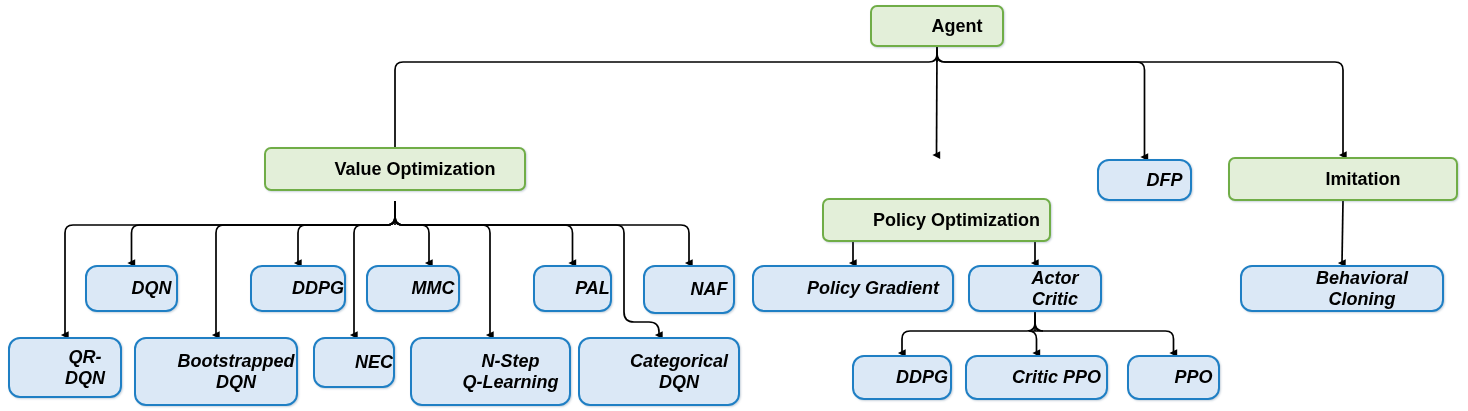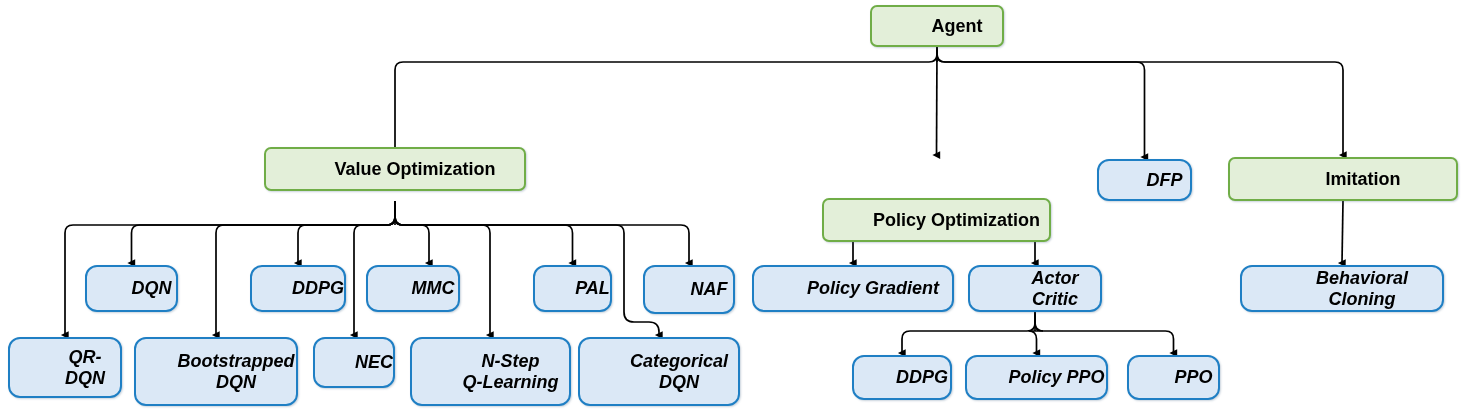--- a/index.html
+++ b/index.html
@@ -87,16 +87,16 @@
     <div class="node blue t18" style="left: 134px; top: 337px; width: 164px; height: 69px;">Bootstrapped
 DQN</div>
     <div class="node blue t18" style="left: 313px; top: 337px; width: 82px; height: 51px;">NEC</div>
     <div class="node blue t18" style="left: 410px; top: 337px; width: 161px; height: 69px;">N-Step
 Q-Learning</div>
     <div class="node blue t18" style="left: 578px; top: 337px; width: 162px; height: 69px;">Categorical
 DQN</div>
     <div class="node blue t18" style="left: 752px; top: 265px; width: 202px; height: 47px;">Policy Gradient</div>
     <div class="node blue t18" style="left: 968px; top: 265px; width: 134px; height: 47px;">Actor Critic</div>
     <div class="node blue t18" style="left: 852px; top: 355px; width: 100px; height: 45px;">DDPG</div>
-    <div class="node blue t18" style="left: 965px; top: 355px; width: 143px; height: 45px;">Policy PPO</div>
+    <div class="node blue t18" style="left: 965px; top: 355px; width: 143px; height: 45px;">Critic PPO</div>
     <div class="node blue t18" style="left: 1127px; top: 355px; width: 93px; height: 45px;">PPO</div>
     <div class="node blue t18" style="left: 1240px; top: 265px; width: 204px; height: 47px;">Behavioral Cloning</div>
   </div>
 
 </body></html>

